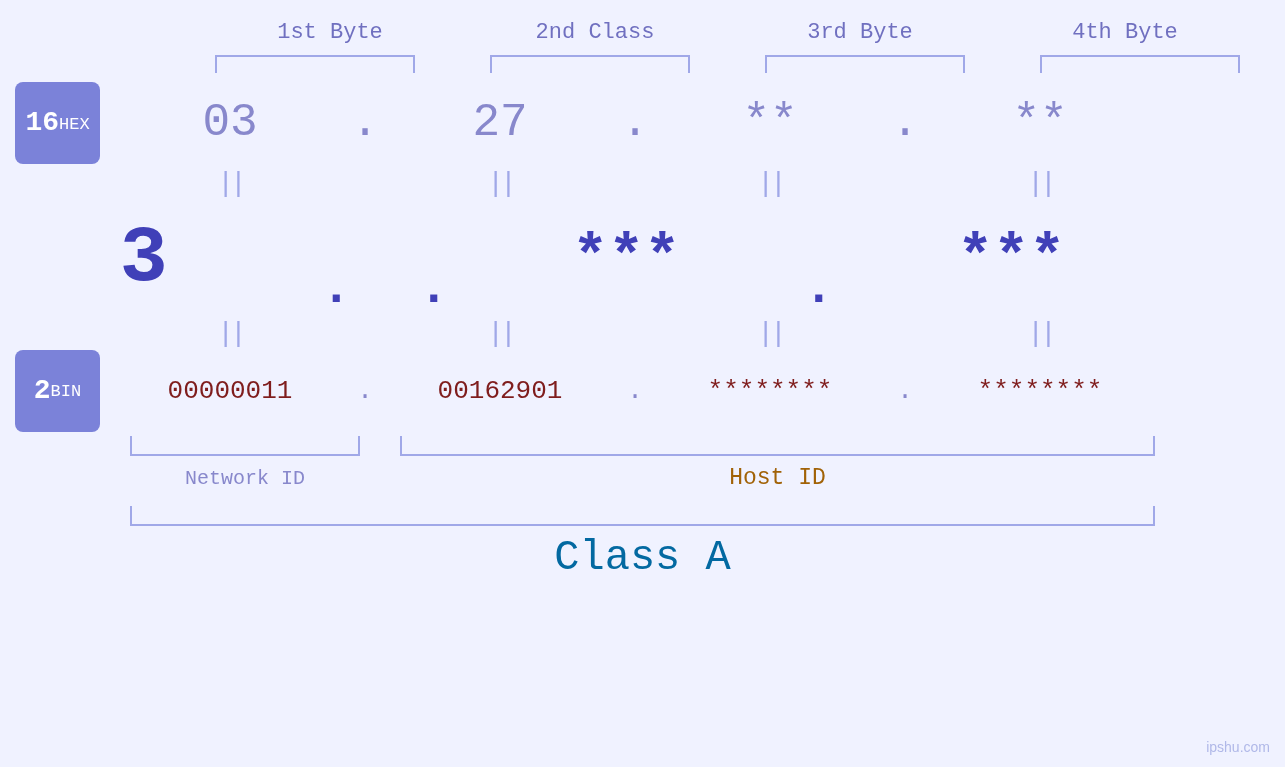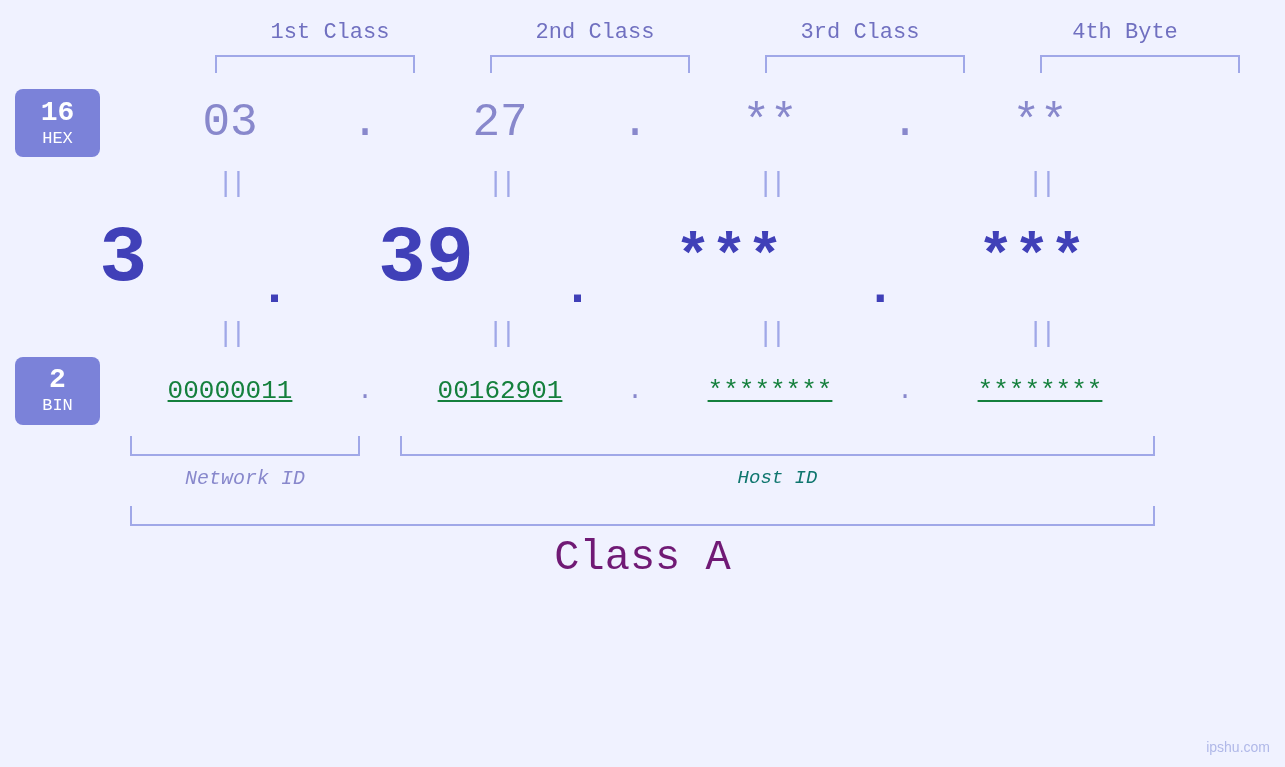--- a/index.html
+++ b/index.html
@@ -52,25 +52,25 @@
     .bracket {
       width: 200px;
       height: 18px;
       border-top: 2px solid #a0a8e8;
       border-left: 2px solid #a0a8e8;
       border-right: 2px solid #a0a8e8;
     }
 
     .base-badge {
       width: 85px;
-      height: 68px;
+      height: 82px;
       background-color: #7b82d9;
       border-radius: 8px;
       display: flex;
-      flex-direction: column;
+      flex-direction: row;
       align-items: center;
       justify-content: center;
       color: white;
     }
 
     .base-number {
       font-size: 28px;
       font-weight: bold;
       font-family: 'Courier New', monospace;
       line-height: 1;
@@ -128,24 +128,23 @@
 
     .dec-dot {
       color: #4040b8;
       font-size: 50px;
       font-weight: bold;
       margin-top: 30px;
     }
 
     
     .bin-val {
-      color: #15803d;
+      color: #7f1d1d;
       font-size: 26px;
       font-family: 'Courier New', monospace;
-      text-decoration: underline;
     }
 
     .bin-dot {
       color: #8888cc;
       font-size: 26px;
     }
 
     .watermark {
       position: absolute;
       bottom: 12px;
@@ -188,23 +187,23 @@
       align-items: center;
       justify-content: space-around;
     }
   </style>
 </head>
 <body>
 
 <div class="main-container">
 
   <div class="headers-row">
-    <div class="col-header" style="margin-left:40px;">1st Class</div>
+    <div class="col-header" style="margin-left:40px;">1st Byte</div>
     <div class="col-header">2nd Class</div>
-    <div class="col-header">3rd Class</div>
+    <div class="col-header">3rd Byte</div>
     <div class="col-header">4th Byte</div>
   </div>
 
   <div class="brackets-row" style="margin-left:170px;">
     <div class="bracket"></div>
     <div class="bracket"></div>
     <div class="bracket"></div>
     <div class="bracket"></div>
   </div>
 
@@ -266,23 +265,20 @@
       </div>
 
       <div class="single-row" style="height:110px;">
         <div class="row-values" style="align-items:center;">
           <div class="cell">
             <span class="dec-val">3</span>
           </div>
           <div class="dot-cell" style="padding-top:30px;">
             <span class="dec-dot">.</span>
           </div>
-          <div class="cell">
-            <span class="dec-val">39</span>
-          </div>
           <div class="dot-cell" style="padding-top:30px;">
             <span class="dec-dot">.</span>
           </div>
           <div class="cell">
             <span class="dec-val" style="font-size:60px;">***</span>
           </div>
           <div class="dot-cell" style="padding-top:30px;">
             <span class="dec-dot">.</span>
           </div>
           <div class="cell">
@@ -348,44 +344,44 @@
         <div class="row-badge"></div>
         <div style="flex:1; display:flex; flex-direction:row; align-items:flex-end;">
 
           <div style="width:230px; height:20px; border-bottom:2px solid #a0a8e8; border-left:2px solid #a0a8e8; border-right:2px solid #a0a8e8;"></div>
           <div style="width:40px;"></div>
 
           <div style="flex:1; height:20px; border-bottom:2px solid #a0a8e8; border-left:2px solid #a0a8e8; border-right:2px solid #a0a8e8; margin-right:0;"></div>
         </div>
       </div>
 
-      <div class="single-row" style="height:40px;font-style:italic;">
+      <div class="single-row" style="height:40px;">
         <div class="row-badge"></div>
         <div style="flex:1; display:flex; flex-direction:row; align-items:center;">
           <div style="width:230px; text-align:center;">
             <span style="color:#8888cc; font-size:20px; font-family:'Courier New',monospace;">Network ID</span>
           </div>
           <div style="width:40px;"></div>
           <div style="flex:1; text-align:center;">
-            <span style="color:#0f766e; font-size:19px; font-family:'Courier New',monospace;">Host ID</span>
+            <span style="color:#a16207; font-size:23px; font-family:'Courier New',monospace;">Host ID</span>
           </div>
         </div>
       </div>
 
       <div class="single-row" style="height:25px; margin-top:5px;">
         <div class="row-badge"></div>
         <div style="flex:1; display:flex; flex-direction:row;">
           <div style="flex:1; height:20px; border-bottom:2px solid #a0a8e8; border-left:2px solid #a0a8e8; border-right:2px solid #a0a8e8;"></div>
         </div>
       </div>
 
       <div class="single-row" style="height:60px;">
         <div class="row-badge"></div>
         <div style="flex:1; display:flex; align-items:center; justify-content:center;">
-          <span style="color:#701a75; font-size:42px; font-family:'Courier New',monospace; font-weight:500;">Class A</span>
+          <span style="color:#0369a1; font-size:42px; font-family:'Courier New',monospace; font-weight:500;">Class A</span>
         </div>
       </div>
 
     </div>
   </div>
 
   <div class="watermark">ipshu.com</div>
 
 </div>
 

